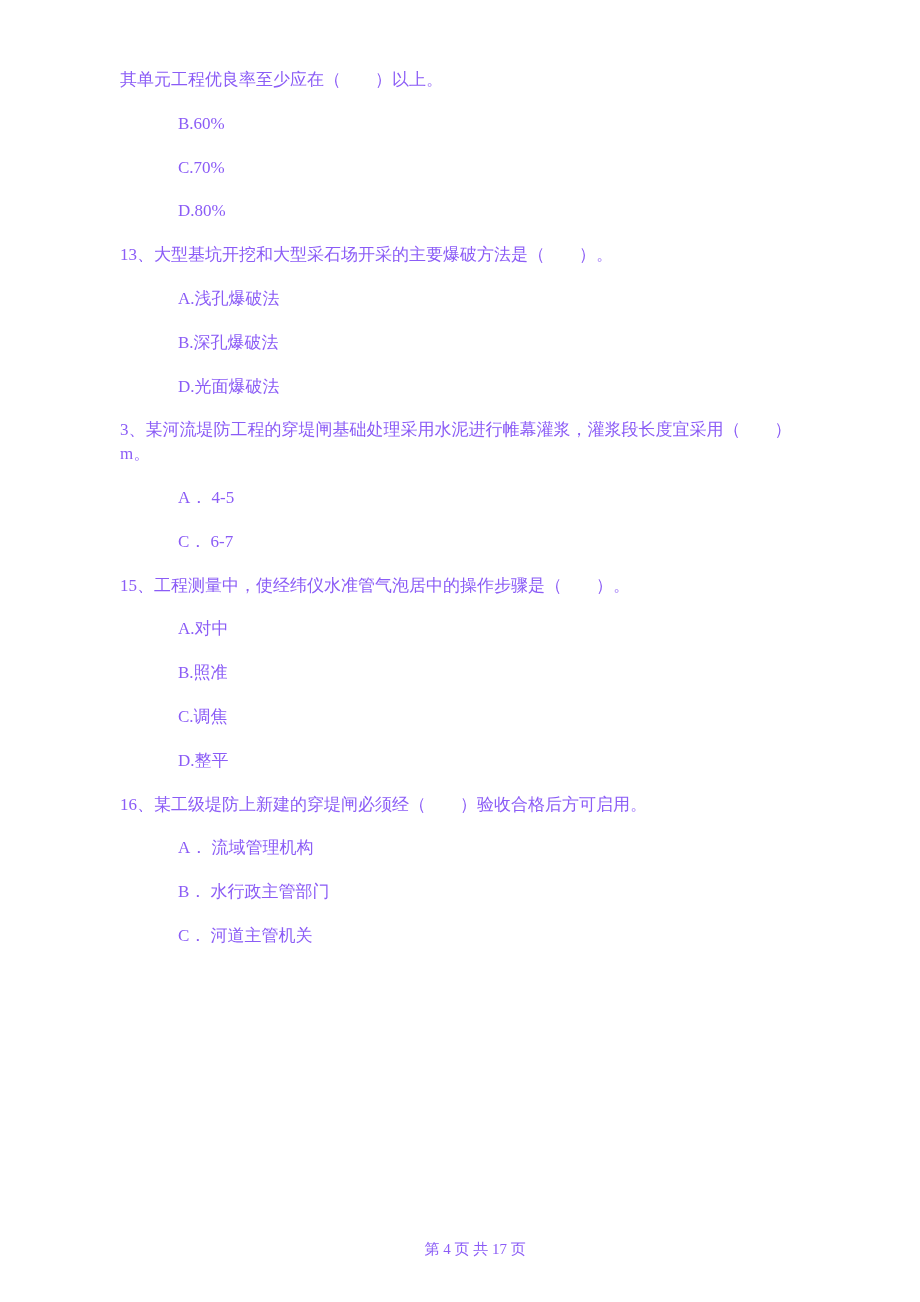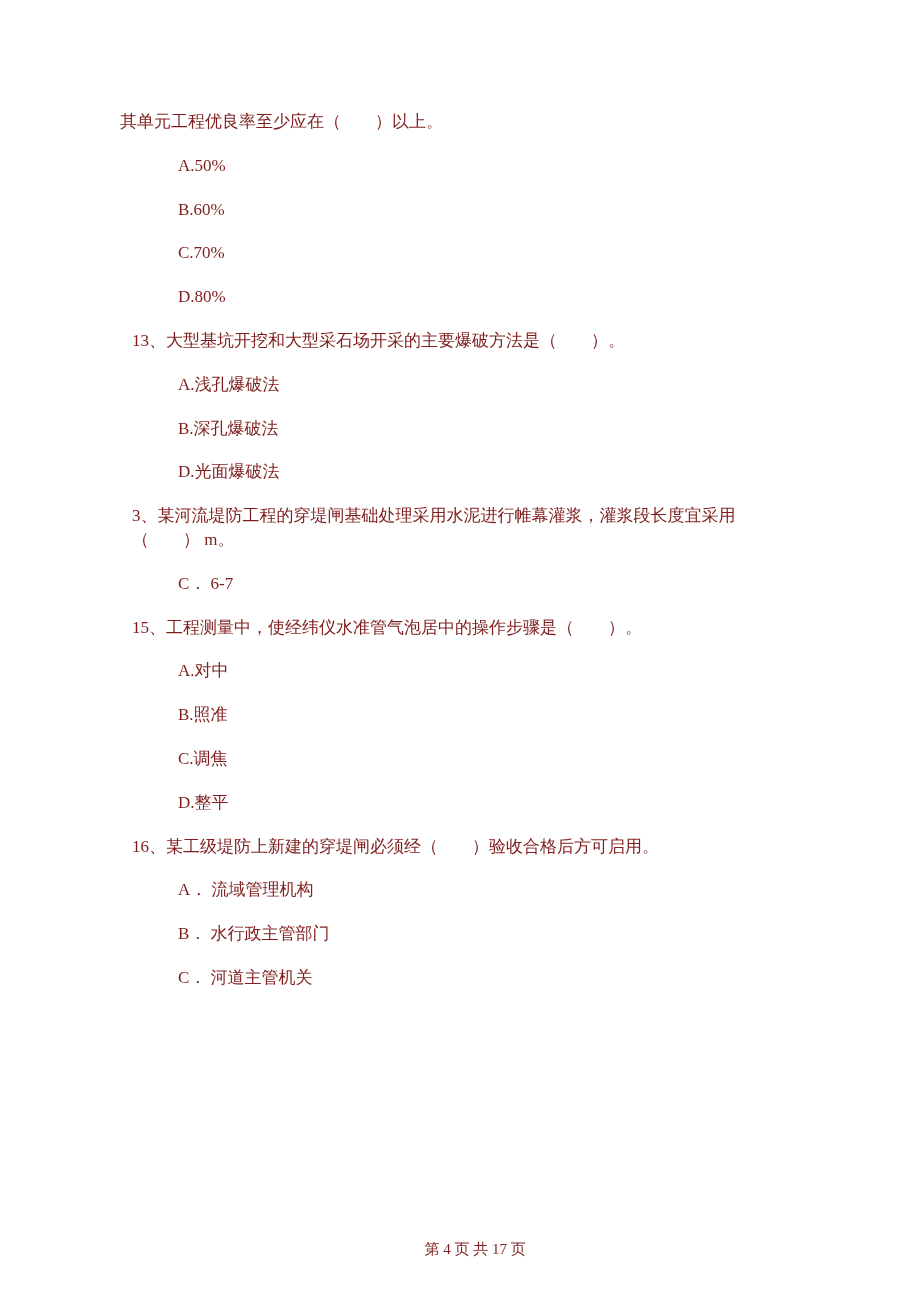--- a/index.html
+++ b/index.html
@@ -8,28 +8,28 @@
     background: #fff;
     font-family: "SimSun", "宋体", serif;
     width: 920px;
     height: 1302px;
     overflow: hidden;
   }
   .page {
     width: 920px;
     height: 1302px;
     box-sizing: border-box;
-    padding: 110px 120px 80px 120px;
+    padding: 68px 120px 80px 120px;
     position: relative;
-    color: #7f1d1d;
+    color: #8b5cf6;
     font-size: 17px;
     line-height: 1.4;
   }
   .q-stem {
-    margin: 0 0 20px 12px;
+    margin: 0 0 20px 0;
   }
   .q-stem-continued {
     margin: 0 0 20px 0;
   }
   .opt {
     margin: 0 0 20px 58px;
   }
   .footer {
     position: absolute;
     bottom: 42px;
@@ -38,31 +38,31 @@
     text-align: center;
     font-size: 15px;
   }
 </style>
 </head>
 <body>
 
 <div class="page">
 
   <p class="q-stem-continued">其单元工程优良率至少应在（　　）以上。</p>
-  <p class="opt">A.50%</p>
   <p class="opt">B.60%</p>
   <p class="opt">C.70%</p>
   <p class="opt">D.80%</p>
 
   <p class="q-stem">13、大型基坑开挖和大型采石场开采的主要爆破方法是（　　）。</p>
   <p class="opt">A.浅孔爆破法</p>
   <p class="opt">B.深孔爆破法</p>
   <p class="opt">D.光面爆破法</p>
 
   <p class="q-stem">3、某河流堤防工程的穿堤闸基础处理采用水泥进行帷幕灌浆，灌浆段长度宜采用（　　） m。</p>
+  <p class="opt">A． 4-5</p>
   <p class="opt">C． 6-7</p>
 
   <p class="q-stem">15、工程测量中，使经纬仪水准管气泡居中的操作步骤是（　　）。</p>
   <p class="opt">A.对中</p>
   <p class="opt">B.照准</p>
   <p class="opt">C.调焦</p>
   <p class="opt">D.整平</p>
 
   <p class="q-stem">16、某工级堤防上新建的穿堤闸必须经（　　）验收合格后方可启用。</p>
   <p class="opt">A． 流域管理机构</p>

